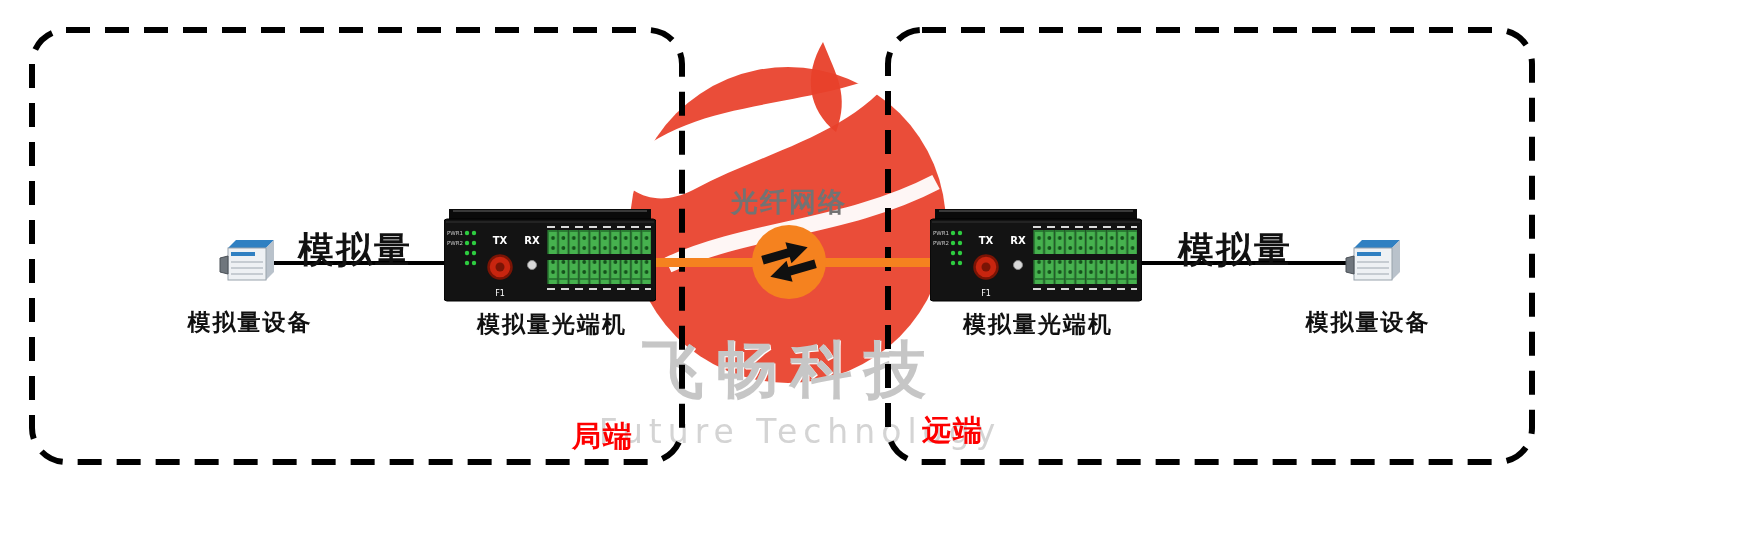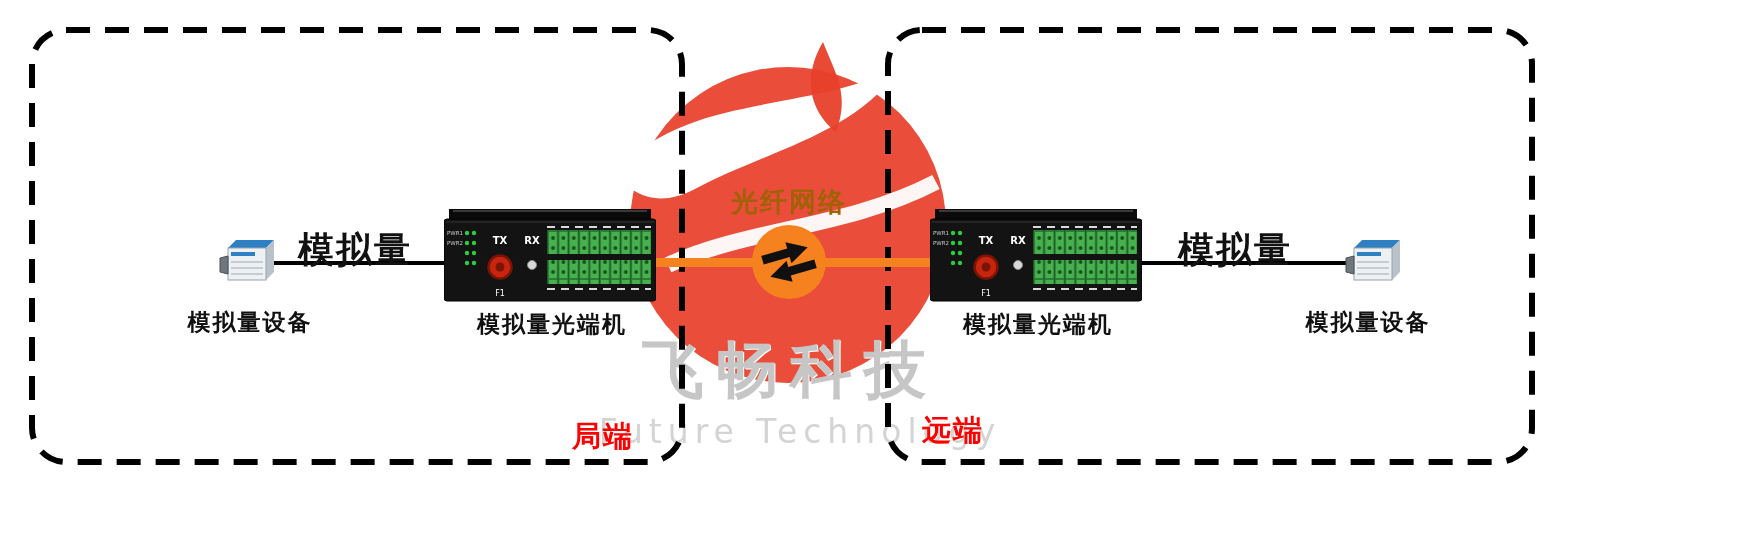--- a/index.html
+++ b/index.html
@@ -4,21 +4,21 @@
 <style>
   html,body{margin:0;padding:0;background:#fff;}
   .canvas{
     position:relative;width:1752px;height:546px;background:#ffffff;overflow:hidden;
     font-family:"DejaVu Sans","Liberation Sans",sans-serif;
   }
   .abs{position:absolute;}
   .label-cn{font-size:23px;font-weight:700;color:#111;text-align:center;white-space:nowrap;letter-spacing:2px;}
   .link-label{font-size:36px;font-weight:700;color:#111;text-align:center;white-space:nowrap;letter-spacing:2px;}
   .zone-label{font-size:29px;font-weight:700;color:#fe0000;white-space:nowrap;letter-spacing:2px;}
-  .network-label{font-size:27px;font-weight:700;color:#a16207;text-align:center;white-space:nowrap;letter-spacing:2px;}
+  .network-label{font-size:27px;font-weight:700;color:#737373;text-align:center;white-space:nowrap;letter-spacing:2px;}
   .black-link{height:4px;background:#000;top:261px;}
   .fiber-link{height:9px;background:#f5821f;top:258px;}
   .watermark-cn{
     left:592px;top:328px;width:396px;text-align:center;
     font-size:62px;font-weight:700;color:#c6c6c6;letter-spacing:12px;white-space:nowrap;
     text-shadow:1px 1px 0 #ffffff;
   }
   .watermark-en{
     left:578px;top:412px;width:444px;text-align:center;
     font-size:33px;font-weight:400;color:#d4d4d4;letter-spacing:6px;white-space:nowrap;

